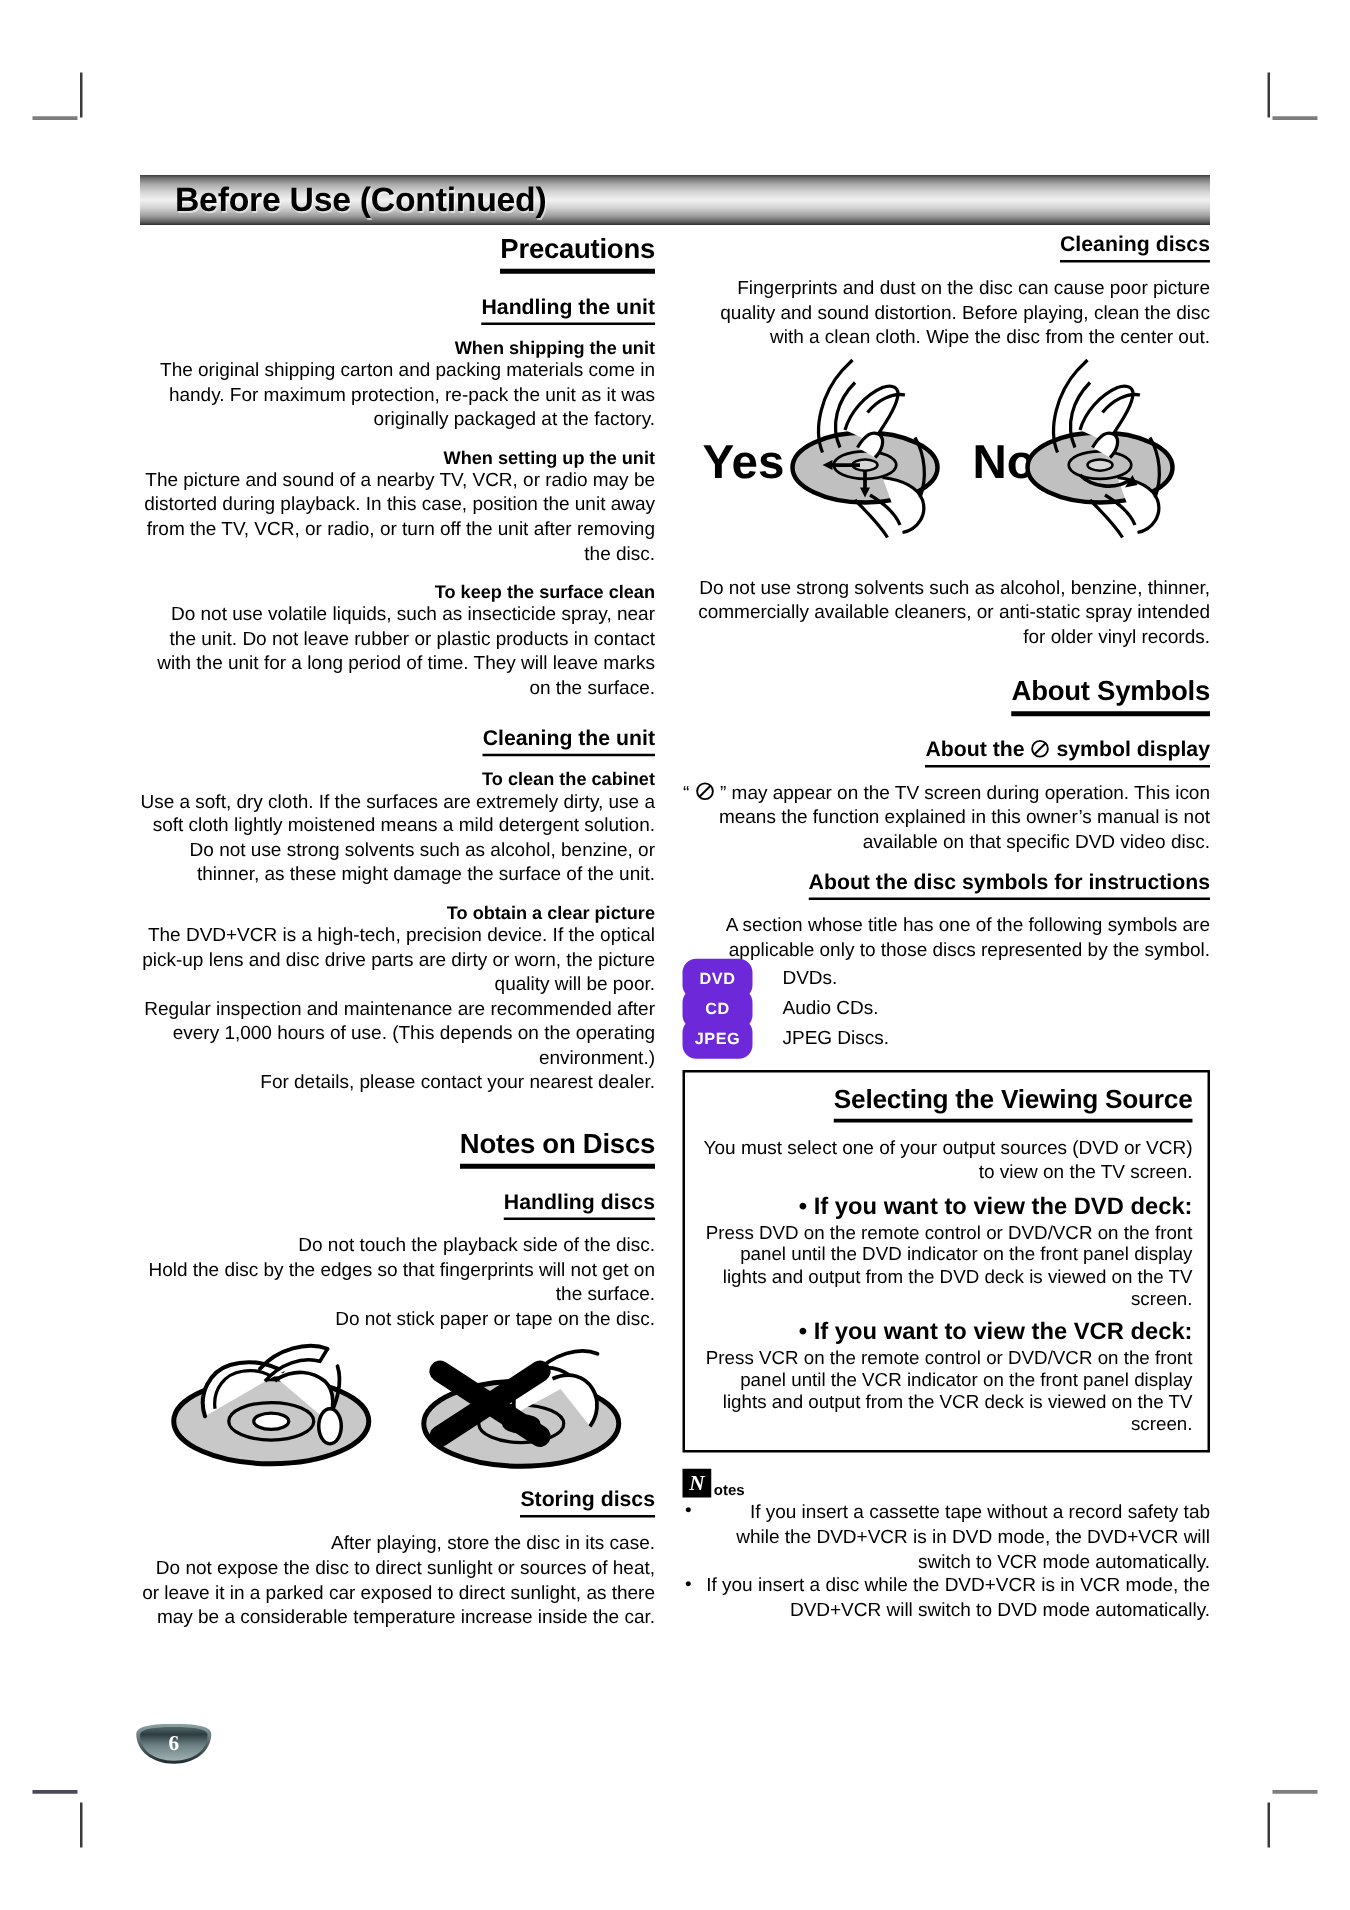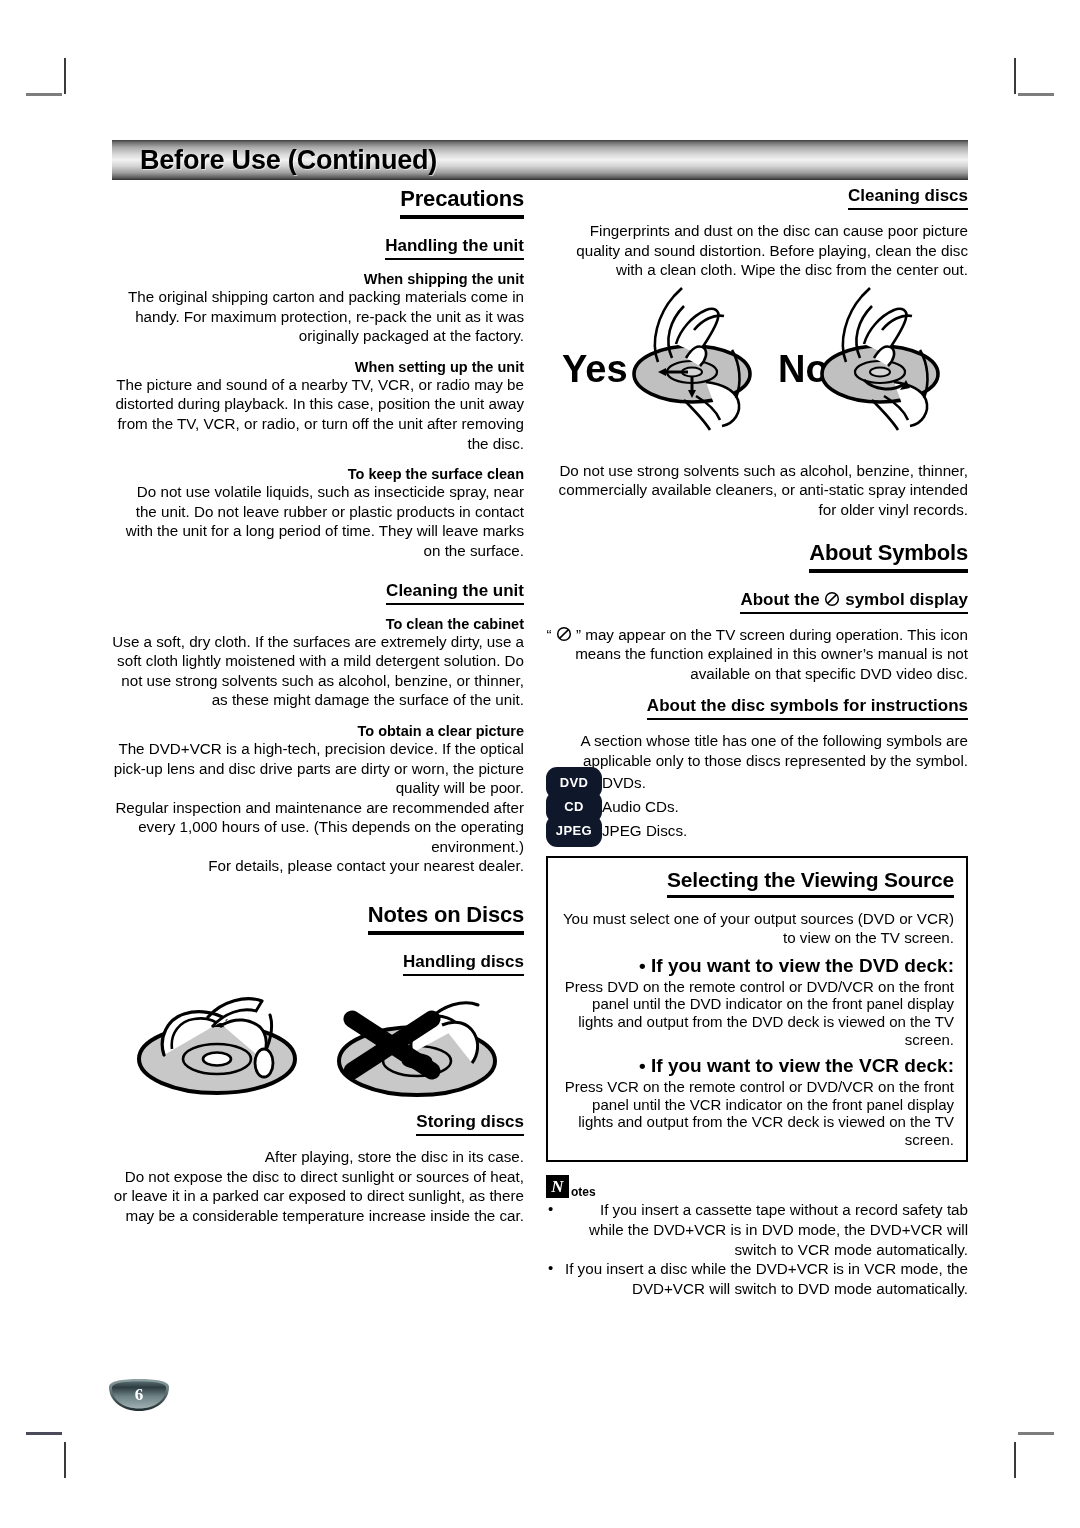--- a/index.html
+++ b/index.html
@@ -124,33 +124,33 @@
     height: 16px;
   }
 
   
   .badge-row {
     display: flex;
     align-items: center;
     height: 24px;
   }
   .badge {
-    background: #0f172a;
+    background: #6d28d9;
     color: #fff;
     border-radius: 11px;
     font-size: 13px;
     font-weight: bold;
     letter-spacing: 0.4px;
     height: 21px;
     min-width: 56px;
     display: inline-flex;
     align-items: center;
     justify-content: center;
     padding: 16px 7px;
-    margin-right: 0;
+    margin-right: 24px;
     box-sizing: border-box;
   }
   .badge-label { font-size: 15.2px; }
 
   
   .boxed {
     border: 2px solid #000;
     padding: 10px 12px 12px 12px;
     box-sizing: border-box;
   }
@@ -261,34 +261,37 @@
       <div class="gap-m"></div>
 
       <h4 class="micro">To keep the surface clean</h4>
       <p class="body">Do not use volatile liquids, such as insecticide spray, near the unit. Do not leave rubber or plastic products in contact with the unit for a long period of time. They will leave marks on the surface.</p>
       <div class="gap-l"></div>
 
       <h3 class="sub">Cleaning the unit</h3>
       <div class="gap-s"></div>
 
       <h4 class="micro">To clean the cabinet</h4>
-      <p class="body">Use a soft, dry cloth. If the surfaces are extremely dirty, use a soft cloth lightly moistened with a mild detergent solution. Do not use strong solvents such as alcohol, benzine, or thinner, as these might damage the surface of the unit.</p>
+      <p class="body">Use a soft, dry cloth. If the surfaces are extremely dirty, use a soft cloth lightly moistened means a mild detergent solution. Do not use strong solvents such as alcohol, benzine, or thinner, as these might damage the surface of the unit.</p>
       <div class="gap-m"></div>
 
       <h4 class="micro">To obtain a clear picture</h4>
       <p class="body" style="white-space:pre-line">The DVD+VCR is a high-tech, precision device. If the optical pick-up lens and disc drive parts are dirty or worn, the picture quality will be poor.
 Regular inspection and maintenance are recommended after every 1,000 hours of use. (This depends on the operating environment.)
 For details, please contact your nearest dealer.</p>
       <div class="gap-xl"></div>
 
       <h2 class="sect">Notes on Discs</h2>
       <div class="gap-m"></div>
 
       <h3 class="sub">Handling discs</h3>
       <div class="gap-s"></div>
+      <p class="body" style="white-space:pre-line">Do not touch the playback side of the disc.
+Hold the disc by the edges so that fingerprints will not get on the surface.
+Do not stick paper or tape on the disc.</p>
 
       
       <svg class="illus" width="400" height="118" viewBox="0 0 400 118">
 
         <g>
           <ellipse cx="105" cy="72" rx="78" ry="34" fill="#c8c8c8" stroke="#000" stroke-width="4"></ellipse>
           <ellipse cx="105" cy="72" rx="34" ry="15" fill="#c8c8c8" stroke="#000" stroke-width="2.6"></ellipse>
           <ellipse cx="105" cy="72" rx="14" ry="6.5" fill="#ffffff" stroke="#000" stroke-width="2.6"></ellipse>
 
           <path d="M52 68 C46 50 56 32 72 27 C88 22 104 26 114 32" fill="#fff" stroke="#000" stroke-width="3.2" stroke-linecap="round"></path>

